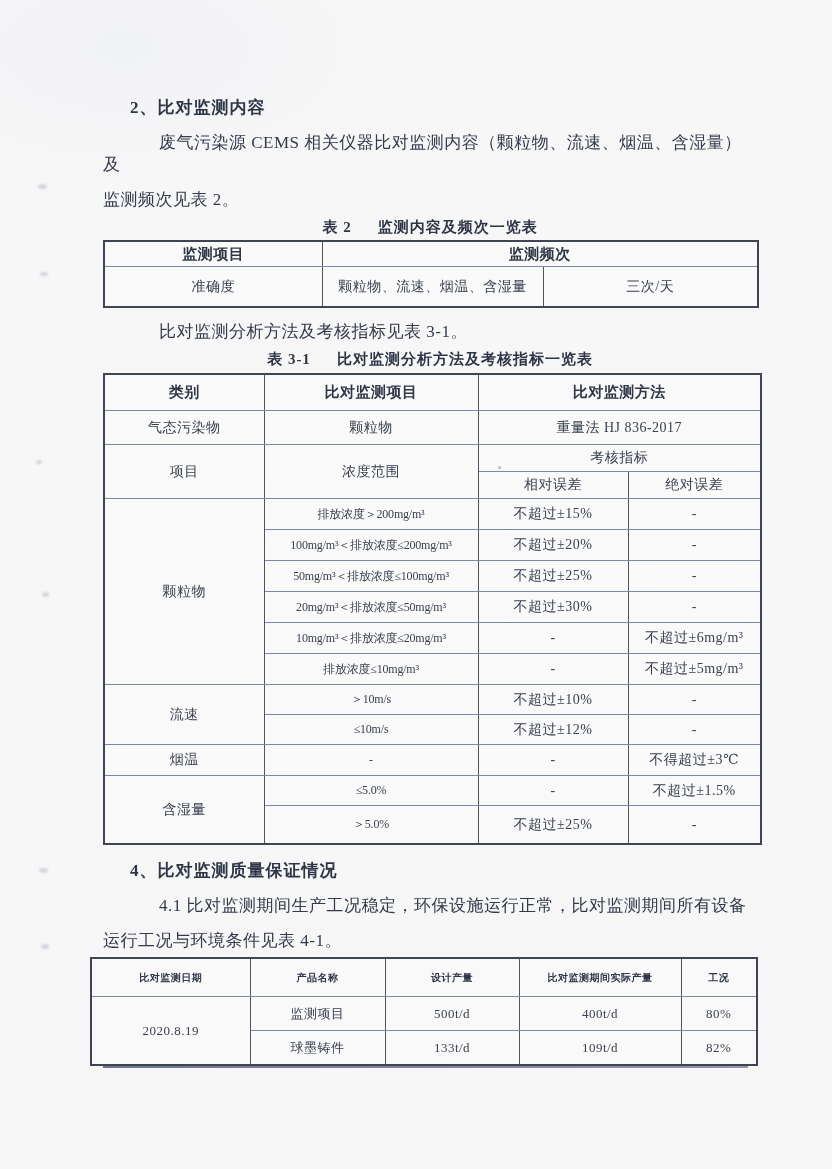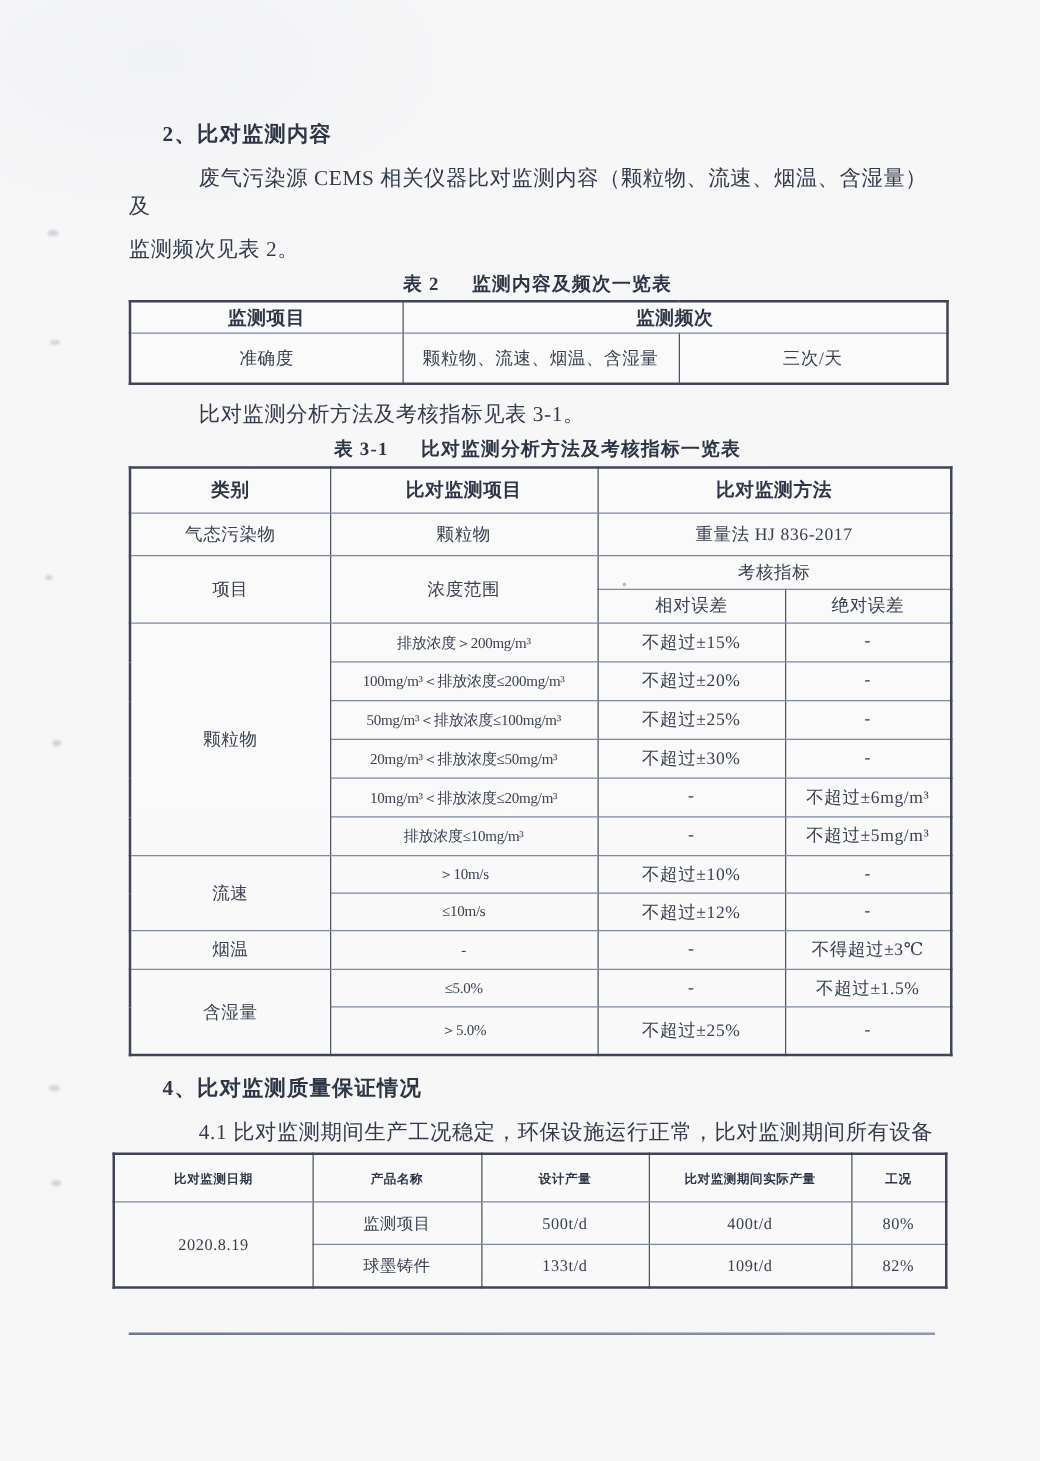--- a/index.html
+++ b/index.html
@@ -195,20 +195,21 @@
       <tr class="rh38">
         <td class="range">＞5.0%</td>
         <td>不超过±25%</td>
         <td>-</td>
       </tr>
     </tbody>
       </table>
 
     <div class="h h4">4、比对监测质量保证情况</div>
     <div class="body-line ind mt1">4.1 比对监测期间生产工况稳定，环保设施运行正常，比对监测期间所有设备</div>
+    <div class="body-line mt2">运行工况与环境条件见表 4-1。</div>
 
 
     <table class="t41">
       <colgroup>
           <col style="width:159px">
           <col style="width:135px">
           <col style="width:134px">
           <col style="width:162px">
           <col style="width:76px">
         </colgroup>

